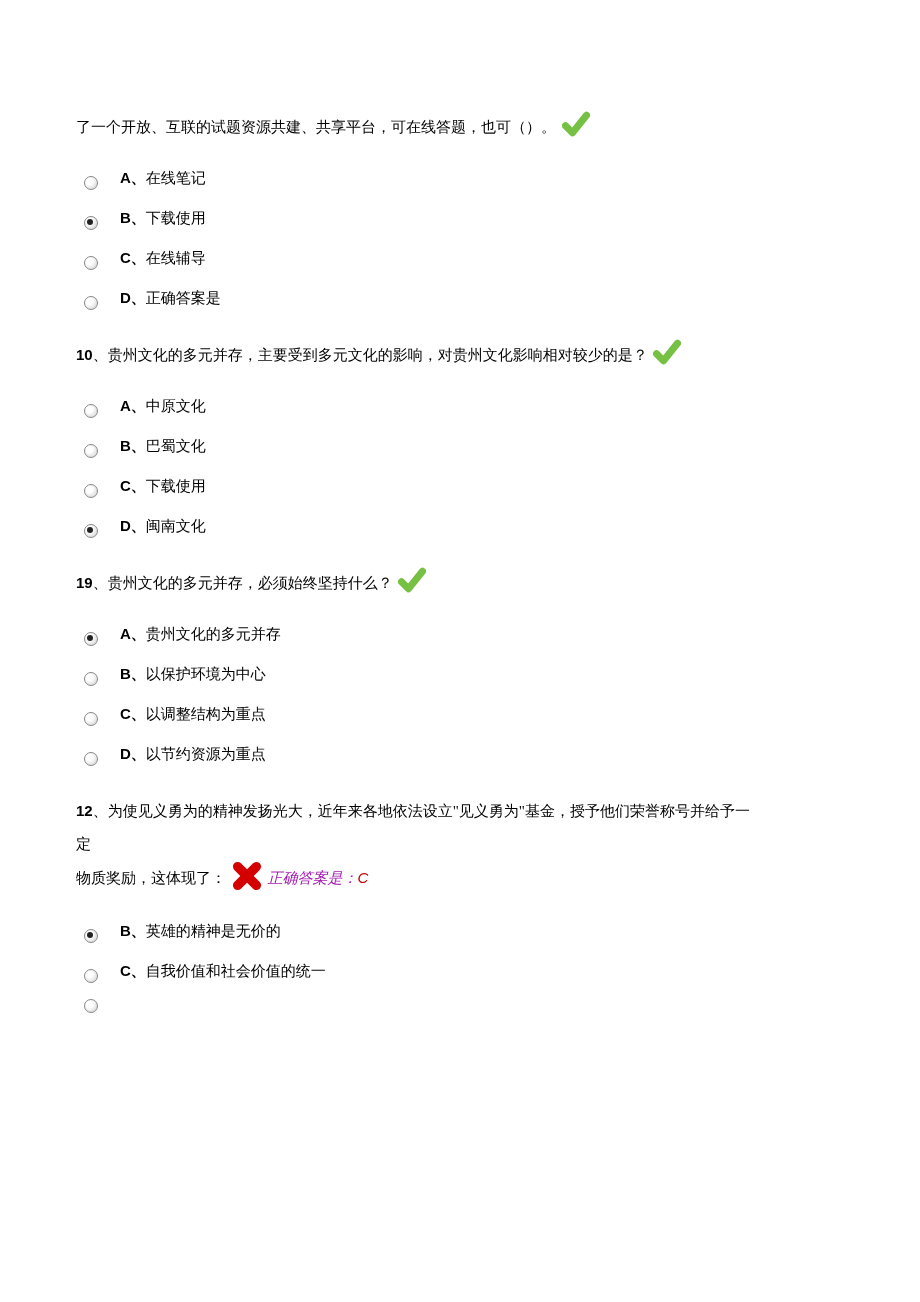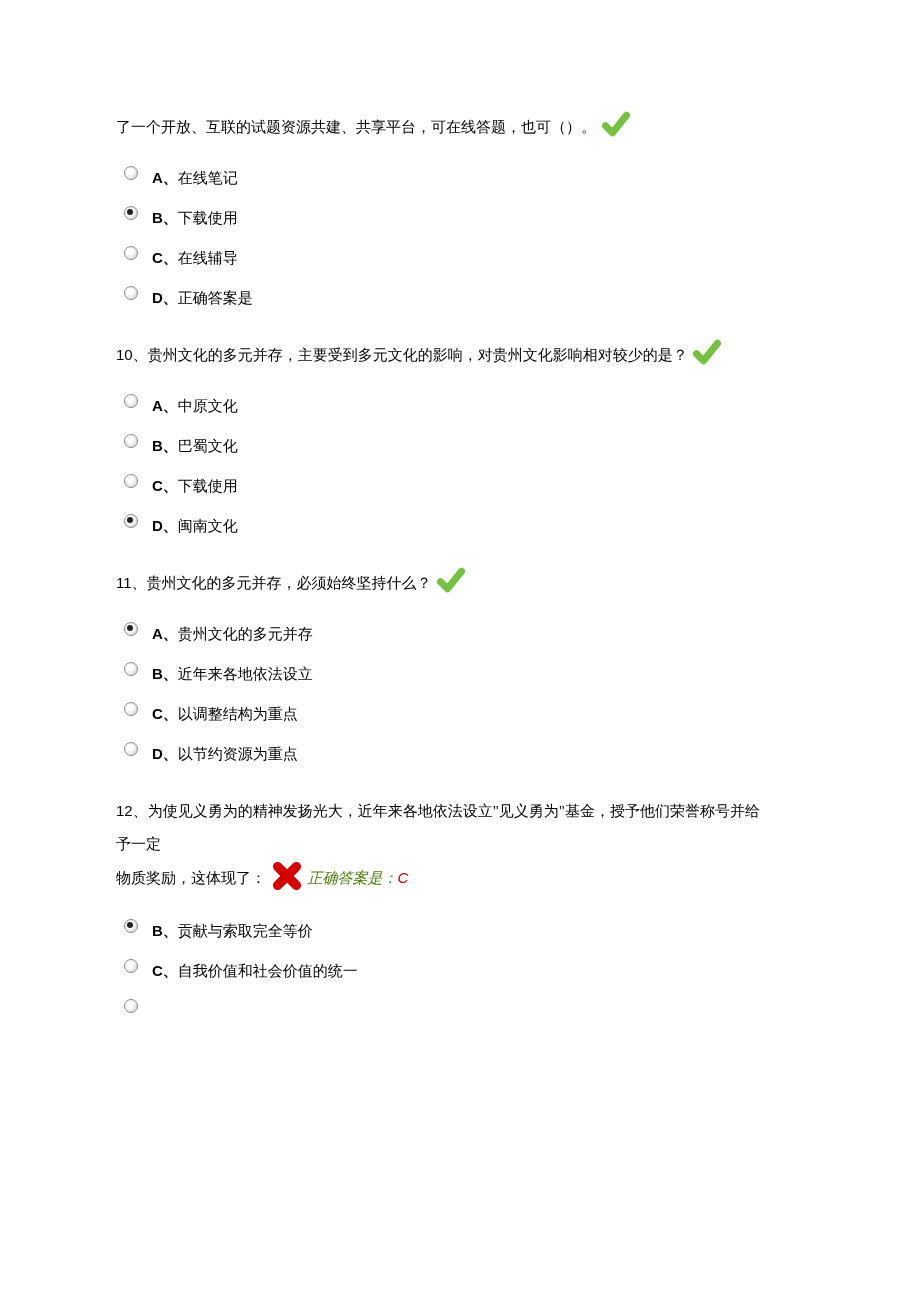--- a/index.html
+++ b/index.html
@@ -5,37 +5,37 @@
 body {
   font-family: "SimSun", "宋体", serif;
   font-size: 15px;
   color: #000;
   margin: 0;
   padding: 0;
   width: 920px;
   line-height: 1.6;
 }
 .page {
-  padding: 110px 160px 100px 116px;
+  padding: 110px 160px 100px 76px;
 }
 .question {
   margin-bottom: 28px;
 }
 .q-text {
   display: inline;
   margin-bottom: 10px;
 }
 .q-number {
   font-family: Arial, sans-serif;
-  font-weight: normal;
+  font-weight: bold;
 }
 .option-row {
   display: flex;
-  align-items: flex-start;
-  gap: 14px;
+  align-items: flex-end;
+  gap: 22px;
   margin: 16px 0px 16px 8px;
 }
 .radio {
   width: 12px;
   height: 12px;
   border-radius: 50%;
   border: 1px solid #888;
   background: radial-gradient(circle at 35% 35%, #fff 30%, #ccc 100%);
   position: relative;
   flex-shrink: 0;
@@ -59,21 +59,21 @@
 }
 .checkmark svg { width: 28px; height: 28px; }
 .cross-icon {
   display: inline-block;
   vertical-align: -8px;
   margin: 0 2px;
 }
 .cross-icon svg { width: 30px; height: 30px; }
 .correct-answer {
   font-style: italic;
-  color: #4d7c0f;
+  color: #a21caf;
   font-family: "KaiTi", "楷体", serif;
 }
 .correct-answer-letter {
   font-family: Arial, sans-serif;
   font-style: italic;
   color: #c00000;
 }
 .line-with-mark { line-height: 2.2; }
 </style>
 </head>
@@ -130,34 +130,34 @@
       <span><span class="opt-letter">C、</span><span>下载使用</span></span>
     </div>
     <div class="option-row">
       <span class="radio selected"></span>
       <span><span class="opt-letter">D、</span><span>闽南文化</span></span>
     </div>
   </div>
 
   <div class="question">
     <div class="line-with-mark">
-      <span class="q-number">11</span><span>、</span><span class="q-text">贵州文化的多元并存，必须始终坚持什么？</span>
+      <span class="q-number">19</span><span>、</span><span class="q-text">贵州文化的多元并存，必须始终坚持什么？</span>
       <span class="checkmark">
         <svg viewBox="0 0 32 32">
             <path d="M4 18 L12 26 L28 6" fill="none" stroke="#76c043" stroke-width="8" stroke-linecap="round" stroke-linejoin="round"></path>
           </svg>
       </span>
     </div>
     <div class="option-row">
       <span class="radio selected"></span>
       <span><span class="opt-letter">A、</span><span>贵州文化的多元并存</span></span>
     </div>
     <div class="option-row">
       <span class="radio"></span>
-      <span><span class="opt-letter">B、</span><span>近年来各地依法设立</span></span>
+      <span><span class="opt-letter">B、</span><span>以保护环境为中心</span></span>
     </div>
     <div class="option-row">
       <span class="radio"></span>
       <span><span class="opt-letter">C、</span><span>以调整结构为重点</span></span>
     </div>
     <div class="option-row">
       <span class="radio"></span>
       <span><span class="opt-letter">D、</span><span>以节约资源为重点</span></span>
     </div>
   </div>
@@ -171,21 +171,21 @@
       <span class="cross-icon">
         <svg viewBox="0 0 32 32">
           <path d="M6 6 L26 26" stroke="#d40000" stroke-width="10" stroke-linecap="round"></path>
           <path d="M26 6 L6 26" stroke="#d40000" stroke-width="10" stroke-linecap="round"></path>
         </svg>
       </span>
       <span class="correct-answer">正确答案是：</span><span class="correct-answer-letter">C</span>
     </div>
     <div class="option-row">
       <span class="radio selected"></span>
-      <span><span class="opt-letter">B、</span><span>贡献与索取完全等价</span></span>
+      <span><span class="opt-letter">B、</span><span>英雄的精神是无价的</span></span>
     </div>
     <div class="option-row">
       <span class="radio"></span>
       <span><span class="opt-letter">C、</span><span>自我价值和社会价值的统一</span></span>
     </div>
     <div class="option-row">
       <span class="radio"></span>
     </div>
   </div>
 

